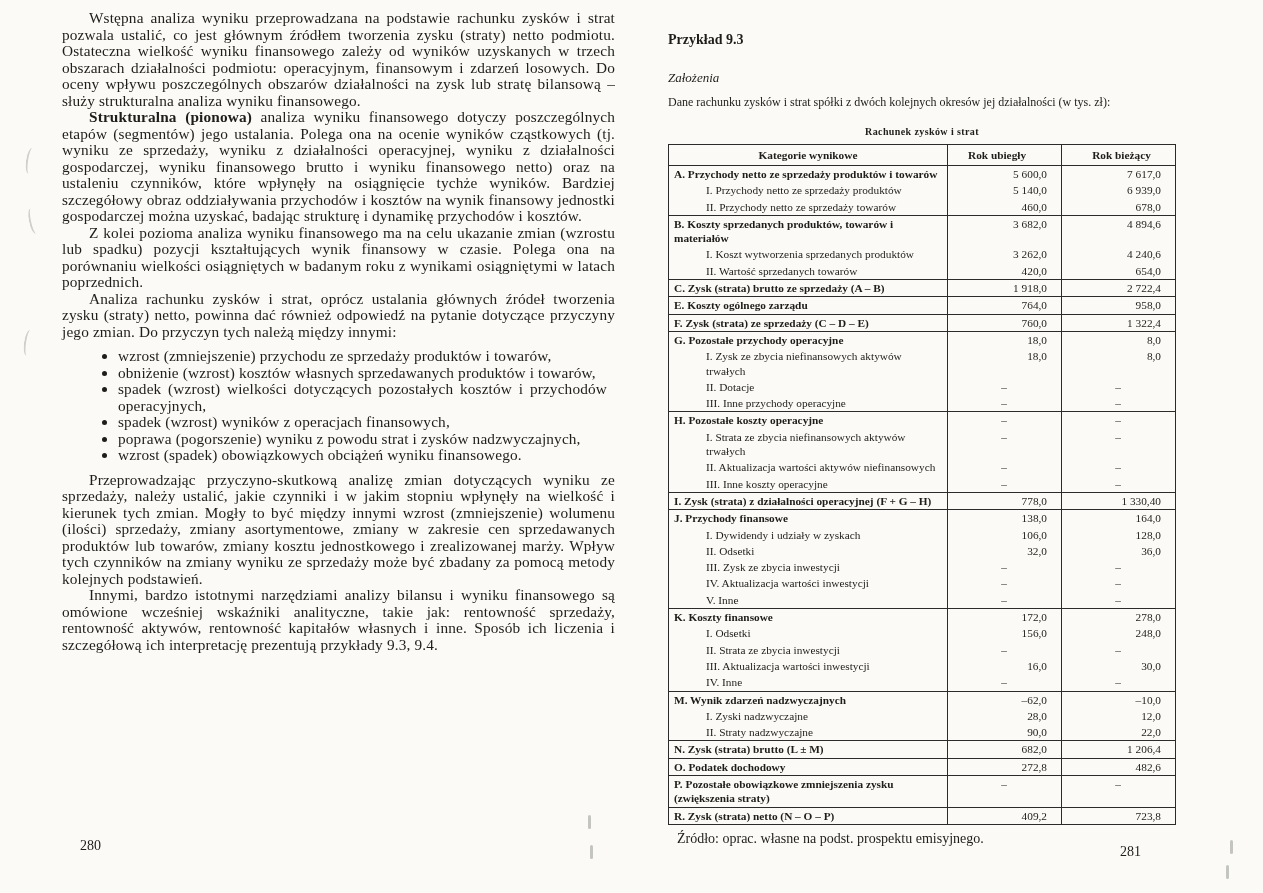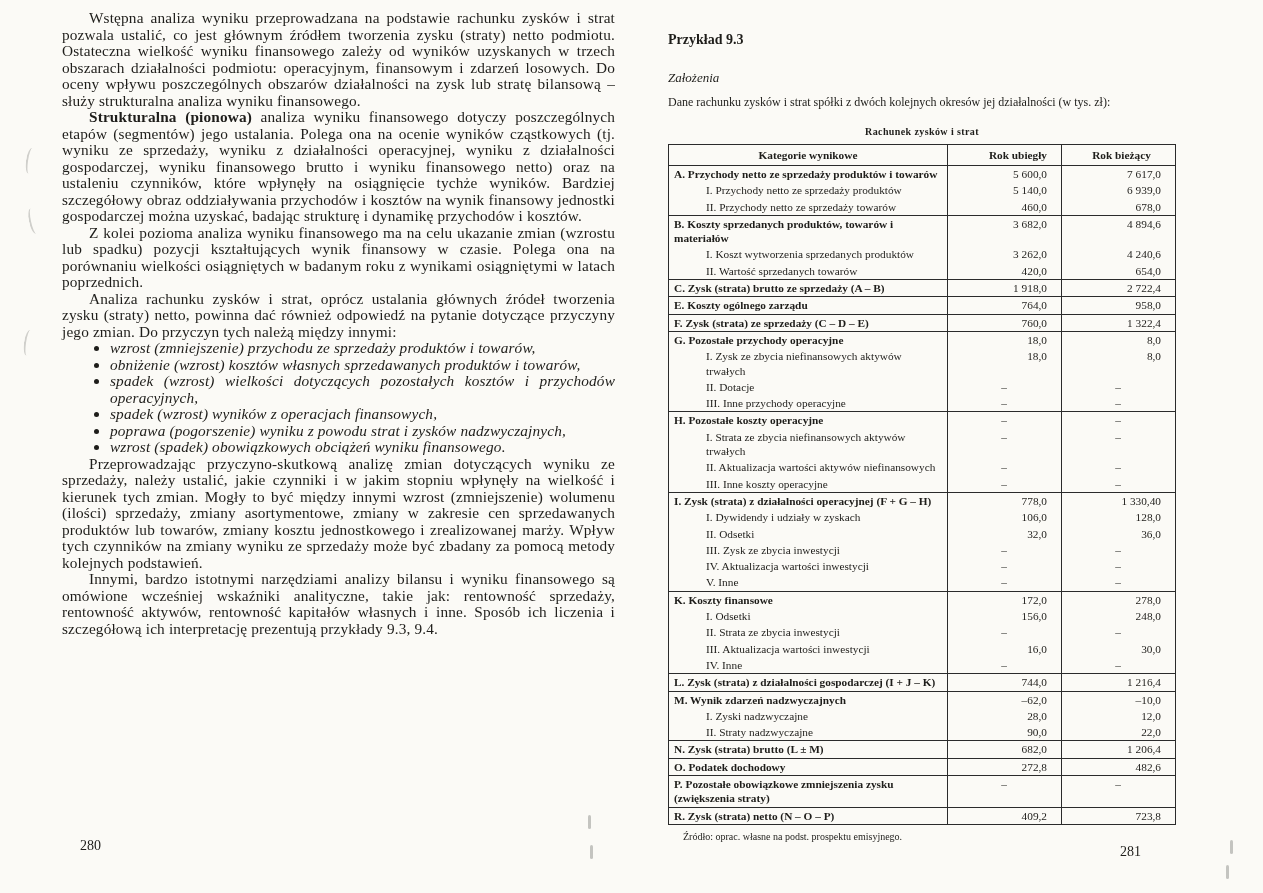--- a/index.html
+++ b/index.html
@@ -18,23 +18,22 @@
   .para{
     margin:0;
     text-indent:27px;
     text-align:justify;
     font-size:15.3px;
     line-height:16.5px;
     letter-spacing:0.15px;
   }
   .para b{font-weight:bold;}
   .bullets{
-    margin:0;
+    margin:8px;
     padding-left:48px;
-    font-style:italic;
   }
   .bullets li{
     font-size:15.3px;
     line-height:16.5px;
     text-align:justify;
     letter-spacing:0.15px;
   }
   .page-num{
     position:absolute;
     font-size:14px;
@@ -72,21 +71,21 @@
     padding:1px 5px;
     line-height:14.3px;
     vertical-align:top;
   }
   .pl tr.row-main td{border-top:1px solid #2b2b2b;}
   .pl tr.row-main td.cell-label{font-weight:bold;}
   .cell-label{padding-left:5px;}
   .row-sub .cell-label{padding-left:37px;}
   .cell-val{text-align:right;padding-right:14px !important;width:79px;white-space:nowrap;}
   .cell-val.dash{text-align:center;padding-right:6px !important;}
-  .source{font-size:10px;margin:6px 0 0 15px;}
+  .source{font-size:14px;margin:6px 0 0 9px;}
 
   
   .artifact{position:absolute;opacity:0.38;pointer-events:none;}
   .squiggle{
     width:7px;height:26px;
     border-left:2px solid #8a8a86;
     border-radius:60% 40% 50% 60%;
     transform:rotate(8deg);
   }
   .tick{
@@ -129,21 +128,21 @@
 <div class="page-right">
   <p class="heading">Przykład 9.3</p>
   <p class="subheading">Założenia</p>
   <p class="intro">Dane rachunku zysków i strat spółki z dwóch kolejnych okresów jej działalności (w tys. zł):</p>
   <p class="table-title">Rachunek zysków i strat</p>
 
   <table class="pl">
     <thead>
       <tr>
         <th>Kategorie wynikowe</th>
-        <th class="cell-val" style="text-align:right;">Rok ubiegły</th>
+        <th class="cell-val" style="text-align:left;">Rok ubiegły</th>
         <th class="cell-val" style="text-align:center;">Rok bieżący</th>
       </tr>
     </thead>
     <tbody>
         <tr class="row-main">
           <td class="cell-label">A. Przychody netto ze sprzedaży produktów i towarów</td>
           <td class="cell-val">5 600,0</td>
           <td class="cell-val">7 617,0</td>
         </tr>
         <tr class="row-sub">
@@ -224,20 +223,25 @@
         <tr class="row-sub">
           <td class="cell-label">III. Inne koszty operacyjne</td>
           <td class="cell-val dash">–</td>
           <td class="cell-val dash">–</td>
         </tr>
         <tr class="row-main">
           <td class="cell-label">I. Zysk (strata) z działalności operacyjnej (F + G – H)</td>
           <td class="cell-val">778,0</td>
           <td class="cell-val">1 330,40</td>
         </tr>
+        <tr class="row-main">
+          <td class="cell-label">J. Przychody finansowe</td>
+          <td class="cell-val">138,0</td>
+          <td class="cell-val">164,0</td>
+        </tr>
         <tr class="row-sub">
           <td class="cell-label">I. Dywidendy i udziały w zyskach</td>
           <td class="cell-val">106,0</td>
           <td class="cell-val">128,0</td>
         </tr>
         <tr class="row-sub">
           <td class="cell-label">II. Odsetki</td>
           <td class="cell-val">32,0</td>
           <td class="cell-val">36,0</td>
         </tr>
@@ -275,25 +279,20 @@
           <td class="cell-label">III. Aktualizacja wartości inwestycji</td>
           <td class="cell-val">16,0</td>
           <td class="cell-val">30,0</td>
         </tr>
         <tr class="row-sub">
           <td class="cell-label">IV. Inne</td>
           <td class="cell-val dash">–</td>
           <td class="cell-val dash">–</td>
         </tr>
         <tr class="row-main">
-          <td class="cell-label">L. Zysk (strata) z działalności gospodarczej (I + J – K)</td>
-          <td class="cell-val">744,0</td>
-          <td class="cell-val">1 216,4</td>
-        </tr>
-        <tr class="row-main">
           <td class="cell-label">M. Wynik zdarzeń nadzwyczajnych</td>
           <td class="cell-val">–62,0</td>
           <td class="cell-val">–10,0</td>
         </tr>
         <tr class="row-sub">
           <td class="cell-label">I. Zyski nadzwyczajne</td>
           <td class="cell-val">28,0</td>
           <td class="cell-val">12,0</td>
         </tr>
         <tr class="row-sub">

